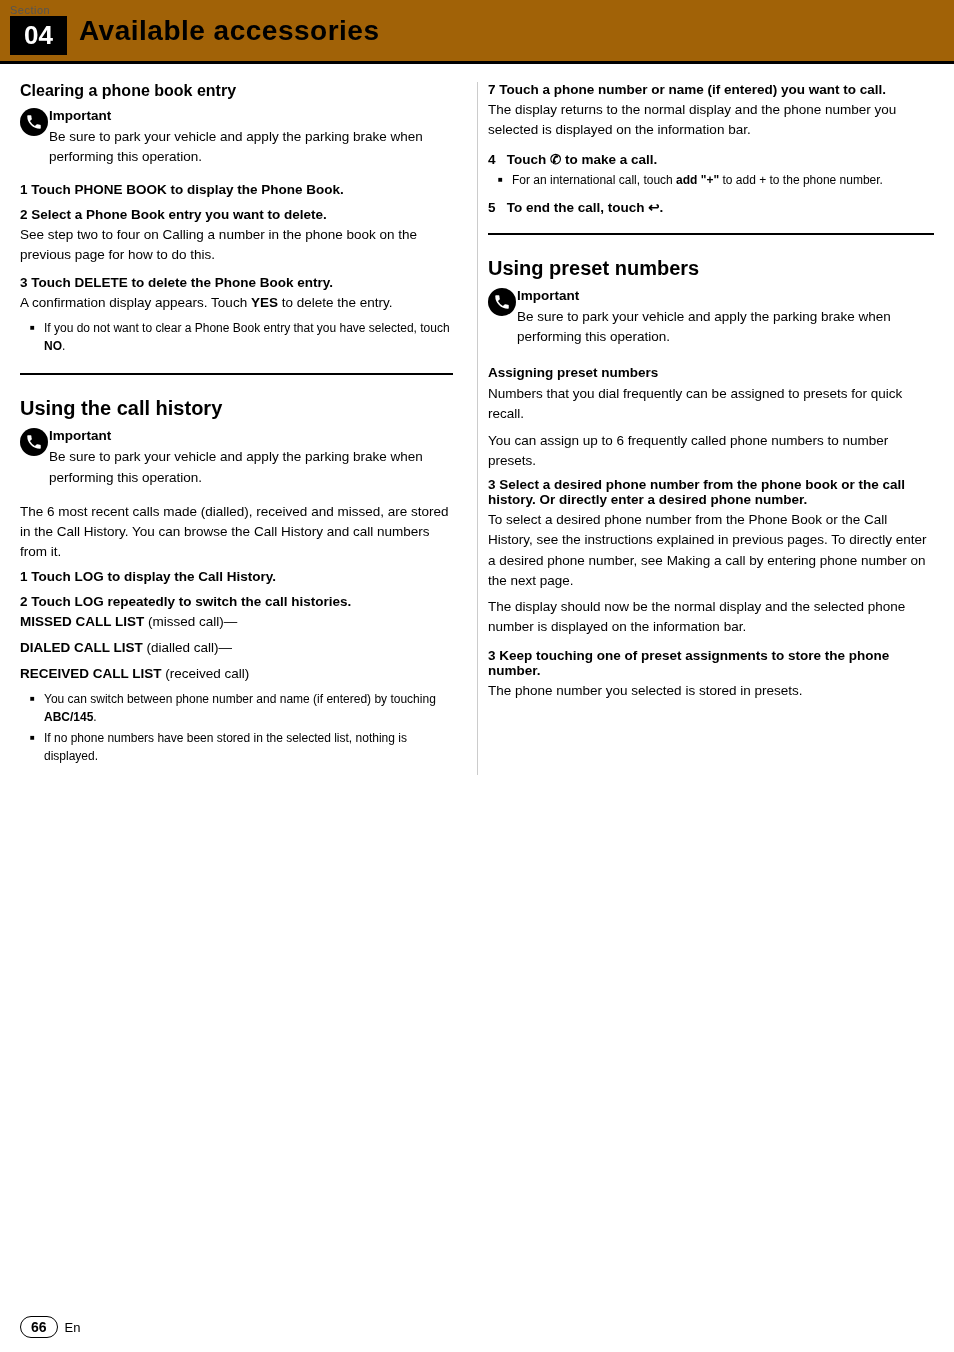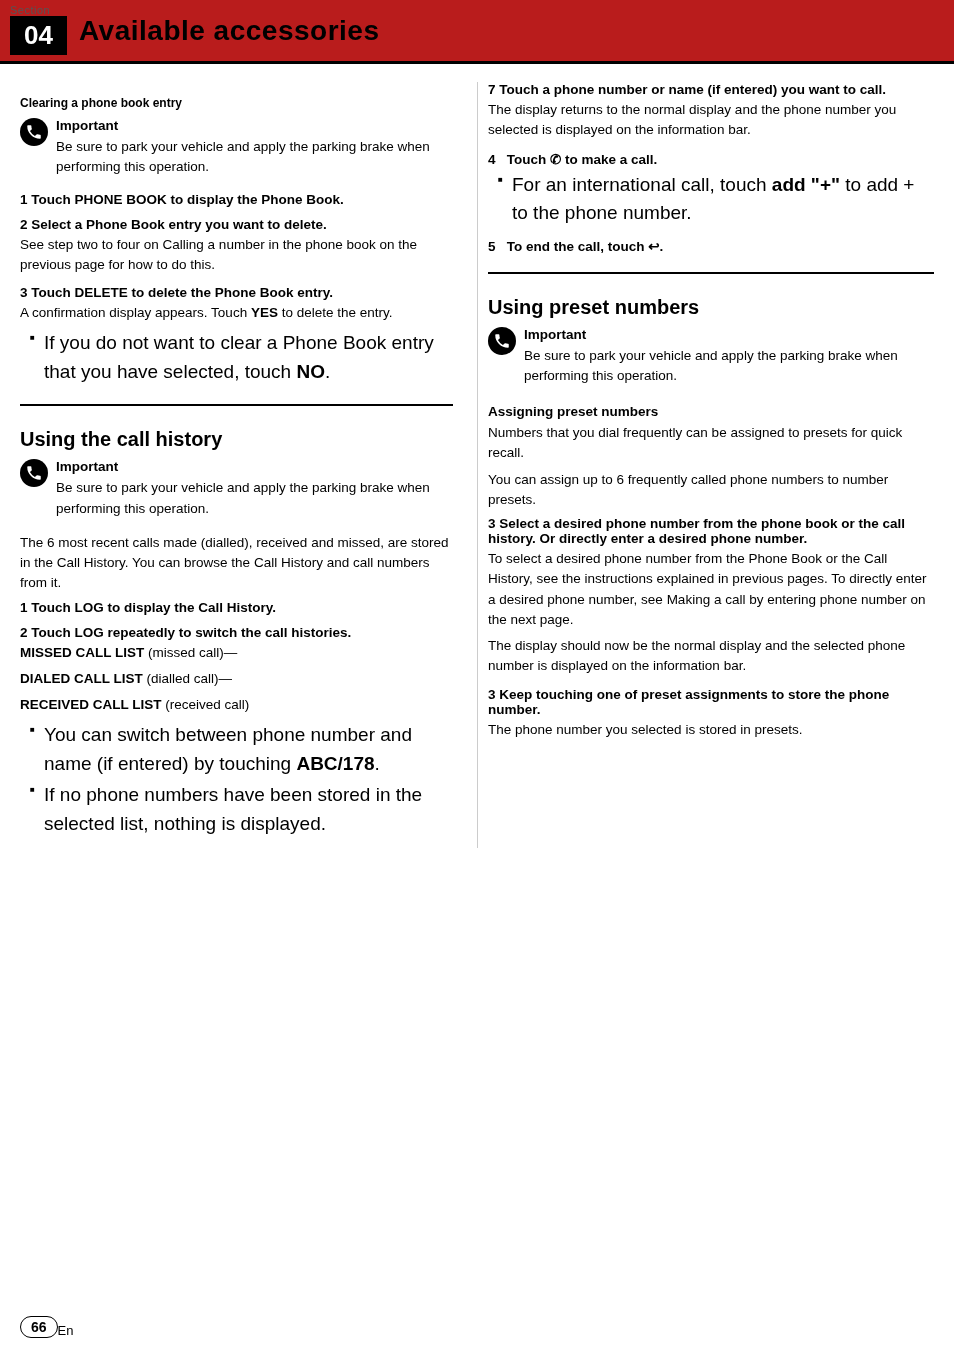--- a/index.html
+++ b/index.html
@@ -13,21 +13,21 @@
       color: #000000;
       position: relative;
     }
 
     
     .header {
       display: flex;
       align-items: center;
       border-bottom: 3px solid #000;
       padding: 6px 20px 6px 10px;
-      background: #b91c1c;
+      background: #a16207;
     }
 
     .section-label {
       font-size: 11px;
       color: #555;
       letter-spacing: 0.5px;
       position: absolute;
       top: 4px;
       left: 10px;
     }
@@ -61,24 +61,23 @@
     }
 
     .right-col {
       width: 50%;
       padding-left: 10px;
       border-left: 1px solid #ccc;
     }
 
     
     .section-heading {
-      font-size: 12px;
+      font-size: 16px;
       font-weight: bold;
       margin-bottom: 8px;
-      margin-top: 14px;
     }
 
     .section-heading-large {
       font-size: 20px;
       font-weight: bold;
       margin-bottom: 8px;
       margin-top: 22px;
       border-bottom: none;
     }
 
@@ -92,21 +91,21 @@
     p {
       font-size: 13.5px;
       line-height: 1.5;
       margin-bottom: 6px;
     }
 
     
     .important-box {
       display: flex;
       align-items: flex-start;
-      gap: 8px;
+      gap: 1px;
       margin: 8px 0 8px 0;
       justify-content: center;
     }
 
     .important-icon {
       width: 28px;
       height: 28px;
       border-radius: 50%;
       background: #000;
       flex-shrink: 0;
@@ -143,21 +142,21 @@
     }
 
     
     .bullet-list {
       list-style: none;
       padding-left: 10px;
       margin: 4px 0;
     }
 
     .bullet-list li {
-      font-size: 19px;
+      font-size: 12px;
       line-height: 1.5;
       position: relative;
       padding-left: 14px;
       margin-bottom: 3px;
     }
 
     .bullet-list li::before {
       content: "■";
       font-size: 8px;
       position: absolute;
@@ -178,22 +177,22 @@
       border-top: 2px solid #000;
       margin: 18px 0 10px 0;
     }
 
     
     .footer {
       position: absolute;
       bottom: 14px;
       left: 20px;
       display: flex;
-      align-items: flex-end;
-      gap: 0;
+      align-items: center;
+      gap: 7px;
     }
 
     .page-num-box {
       border: 1.5px solid #000;
       border-radius: 12px;
       padding: 2px 10px;
       font-size: 14px;
       font-weight: bold;
     }
 
@@ -268,21 +267,21 @@
     <div class="step">
       <div class="step-header">1   Touch LOG to display the Call History.</div>
     </div>
 
     <div class="step">
       <div class="step-header">2   Touch LOG repeatedly to switch the call histories.</div>
       <p><span class="bold">MISSED CALL LIST</span> (missed call)—</p>
       <p><span class="bold">DIALED CALL LIST</span> (dialled call)—</p>
       <p><span class="bold">RECEIVED CALL LIST</span> (received call)</p>
       <ul class="bullet-list">
-        <li>You can switch between phone number and name (if entered) by touching <span class="bold">ABC/178</span>.</li>
+        <li>You can switch between phone number and name (if entered) by touching <span class="bold">ABC/145</span>.</li>
         <li>If no phone numbers have been stored in the selected list, nothing is displayed.</li>
       </ul>
     </div>
 
   </div>
 
   <div class="right-col">
 
     <div class="step">
       <div class="step-header">7   Touch a phone number or name (if entered) you want to call.</div>

